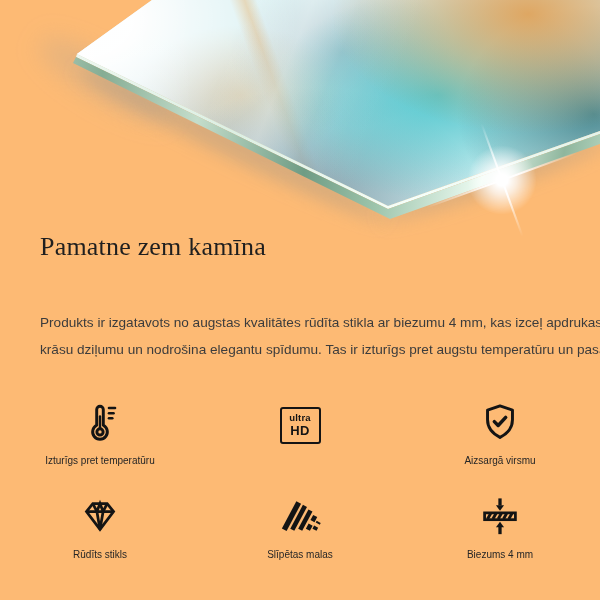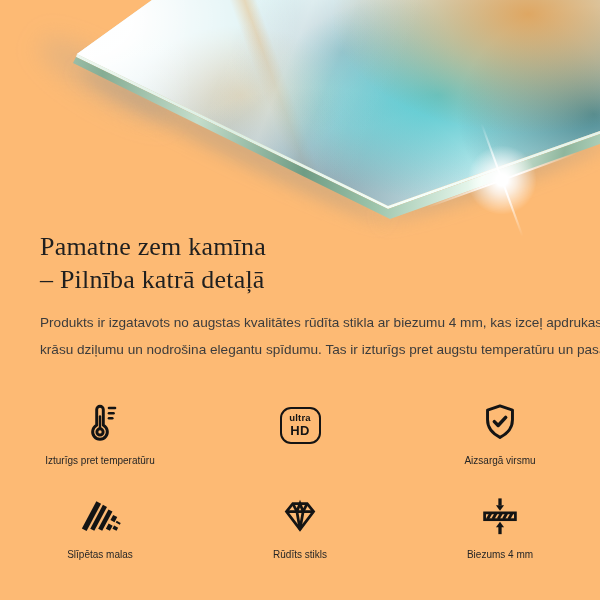--- a/index.html
+++ b/index.html
@@ -56,21 +56,21 @@
     font-size:13.6px;line-height:27.3px;color:#3c3c3c;}
   .desc span{display:block;white-space:nowrap;}
 
   
   .features{position:absolute;left:0;top:398px;width:600px;display:grid;
     grid-template-columns:200px 200px 200px;row-gap:24px;}
   .feature{display:flex;flex-direction:column;align-items:center;}
   .feature .icon-wrap{height:46px;display:flex;align-items:flex-end;justify-content:center;}
   .feature .label{margin-top:9px;font-size:10px;color:#262626;line-height:15px;}
   .icon-svg{display:block;}
-  .uhd-box{width:37px;height:33px;border:2.3px solid #141414;border-radius:11px;
+  .uhd-box{width:37px;height:33px;border:2.3px solid #141414;border-radius:3px;
     display:flex;flex-direction:column;align-items:center;justify-content:center;color:#141414;}
   .uhd-box .t1{font-size:9.5px;font-weight:bold;line-height:10px;letter-spacing:.2px;}
   .uhd-box .t2{font-size:13px;font-weight:bold;line-height:15px;letter-spacing:.3px;}
 </style>
 </head>
 <body>
 
 <div class="page">
 
   <section class="hero">
@@ -85,21 +85,20 @@
     <div class="edge-main"></div>
     <div class="sparkle">
       <div class="ray-h"></div>
         <div class="ray-v"></div>
         <div class="glow"></div>
     </div>
   </section>
 
   <h1 class="title">
     <span>Pamatne zem kamīna</span><br>
-    <span>– Pilnība katrā detaļā</span>
   </h1>
 
   <p class="desc">
     <span>Produkts ir izgatavots no augstas kvalitātes rūdīta stikla ar biezumu 4 mm, kas izceļ apdrukas</span>
     <span>krāsu dziļumu un nodrošina elegantu spīdumu. Tas ir izturīgs pret augstu temperatūru un pasargā</span>
   </p>
 
   <div class="features">
 
     <div class="feature">
@@ -130,41 +129,41 @@
         <svg class="icon-svg" width="44" height="44" viewBox="0 0 24 24" fill="none" stroke="#141414" stroke-width="1.6" stroke-linecap="round" stroke-linejoin="round">
           <path d="M12 3.2 l6.8 2.3 v5.3 c0 4.6 -2.9 7.6 -6.8 9.6 c-3.9 -2 -6.8 -5 -6.8 -9.6 v-5.3 z"></path>
           <path d="M8.9 11.8 l2.1 2.1 l4.1 -4.4" stroke-width="1.9"></path>
         </svg>
       </div>
       <div class="label">Aizsargā virsmu</div>
     </div>
 
     <div class="feature">
       <div class="icon-wrap">
+        <svg class="icon-svg" width="44" height="44" viewBox="0 0 24 24" fill="none" stroke="#141414" stroke-width="1.5" stroke-linejoin="miter">
+          <path d="M4.6 9.6 L8.1 5.2 H15.9 L19.4 9.6 L12 19.3 Z"></path>
+          <path d="M4.6 9.6 H19.4"></path>
+          <path d="M8.1 5.2 L10.3 9.6 L12 5.2 L13.7 9.6 L15.9 5.2"></path>
+          <path d="M10.3 9.6 L12 19.3 L13.7 9.6"></path>
+        </svg>
+      </div>
+      <div class="label">Rūdīts stikls</div>
+    </div>
+
+    <div class="feature">
+      <div class="icon-wrap">
         <svg class="icon-svg" width="44" height="44" viewBox="0 0 24 24" fill="none" stroke="#141414" stroke-linecap="butt">
           <path d="M3.4 19.5 L11.3 4.6" stroke-width="2.9"></path>
           <path d="M7.8 19.5 L14.7 6.5" stroke-width="2.5"></path>
           <path d="M12.1 19.5 L17.7 9" stroke-width="2.5"></path>
           <path d="M16.3 19.5 L20.3 12" stroke-width="2.5" stroke-dasharray="3.2 2.1"></path>
           <path d="M19.9 19.5 L22.2 15.2" stroke-width="2.5" stroke-dasharray="1.9 1.9"></path>
         </svg>
       </div>
       <div class="label">Slīpētas malas</div>
-    </div>
-
-    <div class="feature">
-      <div class="icon-wrap">
-        <svg class="icon-svg" width="44" height="44" viewBox="0 0 24 24" fill="none" stroke="#141414" stroke-width="1.5" stroke-linejoin="miter">
-          <path d="M4.6 9.6 L8.1 5.2 H15.9 L19.4 9.6 L12 19.3 Z"></path>
-          <path d="M4.6 9.6 H19.4"></path>
-          <path d="M8.1 5.2 L10.3 9.6 L12 5.2 L13.7 9.6 L15.9 5.2"></path>
-          <path d="M10.3 9.6 L12 19.3 L13.7 9.6"></path>
-        </svg>
-      </div>
-      <div class="label">Rūdīts stikls</div>
     </div>
 
     <div class="feature">
       <div class="icon-wrap">
         <svg class="icon-svg" width="44" height="44" viewBox="0 0 24 24" fill="none" stroke="#141414" stroke-linecap="butt">
           <path d="M12 2.4 v3.9" stroke-width="1.8"></path>
           <path d="M9.8 6.2 L12 9.2 L14.2 6.2 Z" fill="#141414" stroke="none"></path>
           <rect x="3.6" y="10.3" width="16.8" height="3.7" stroke-width="1.5"></rect>
           <path d="M5.2 13.6 L6.9 10.7" stroke-width="1.6"></path>
           <path d="M8.1 13.6 L9.8 10.7" stroke-width="1.6"></path>

